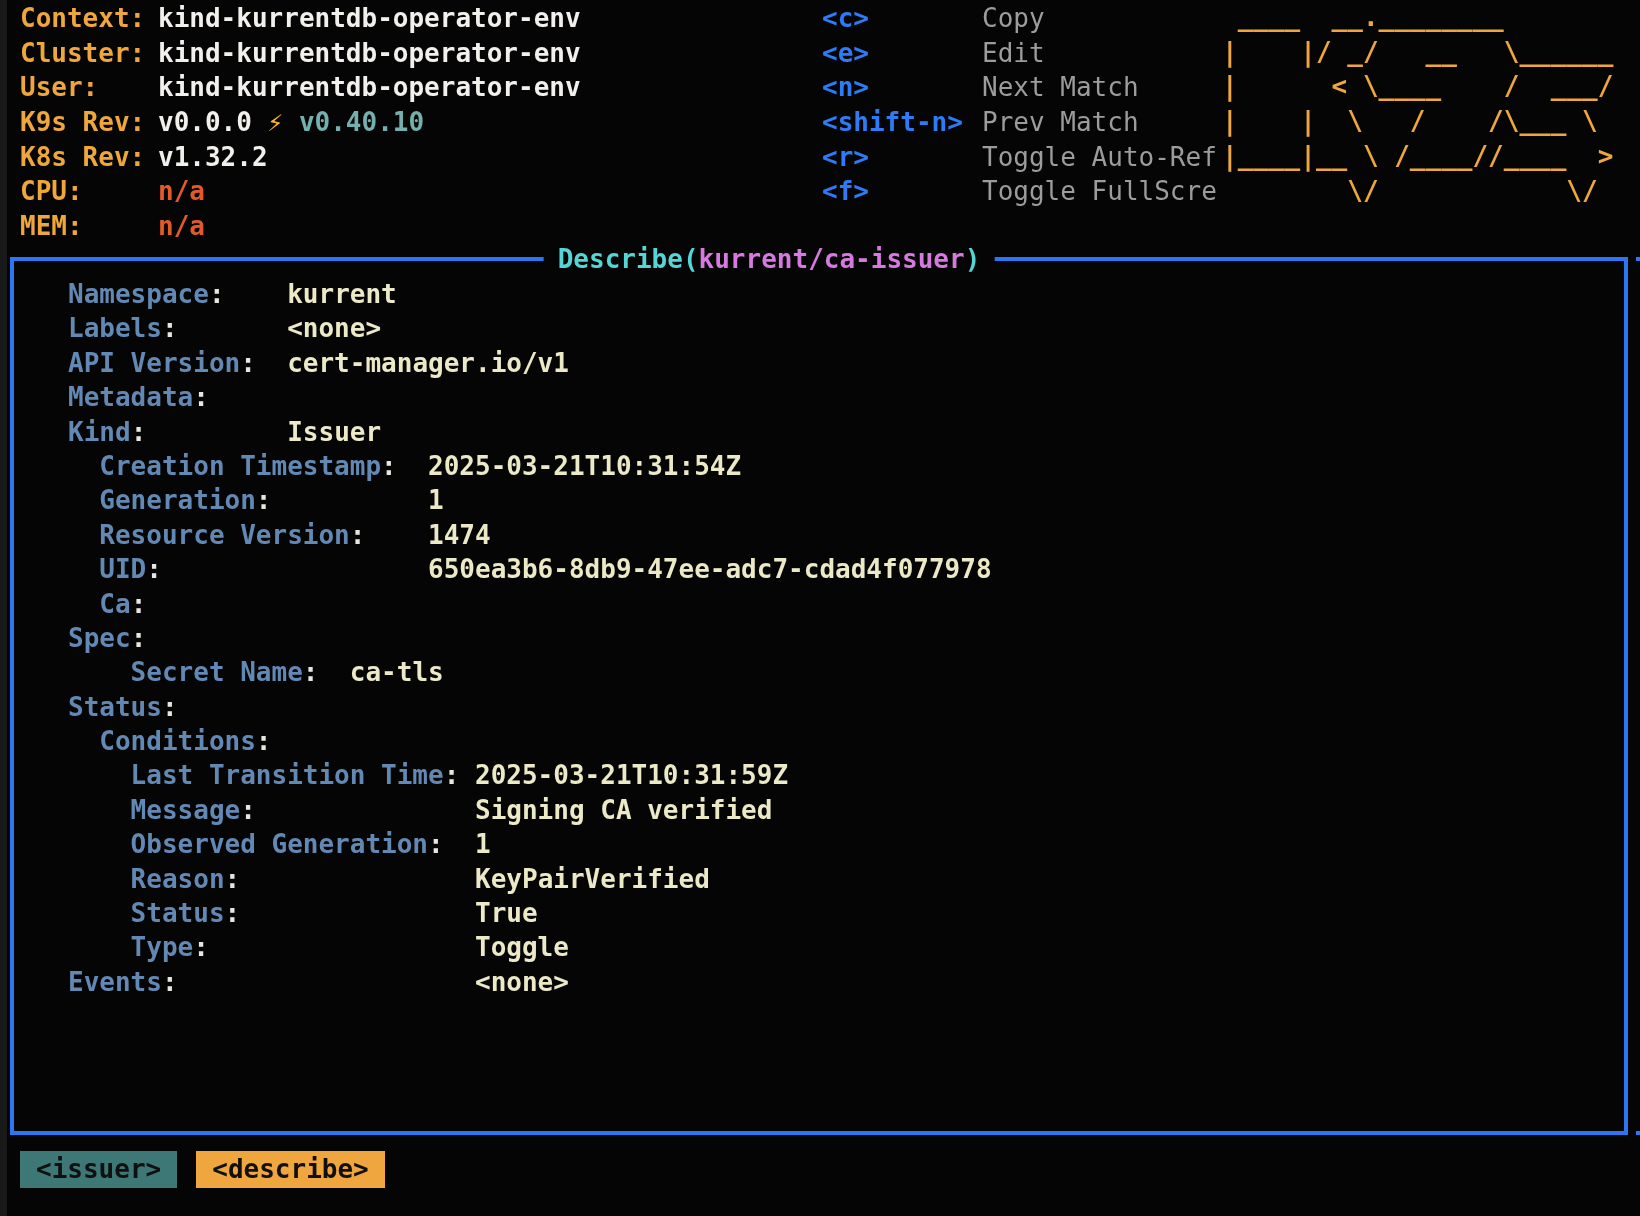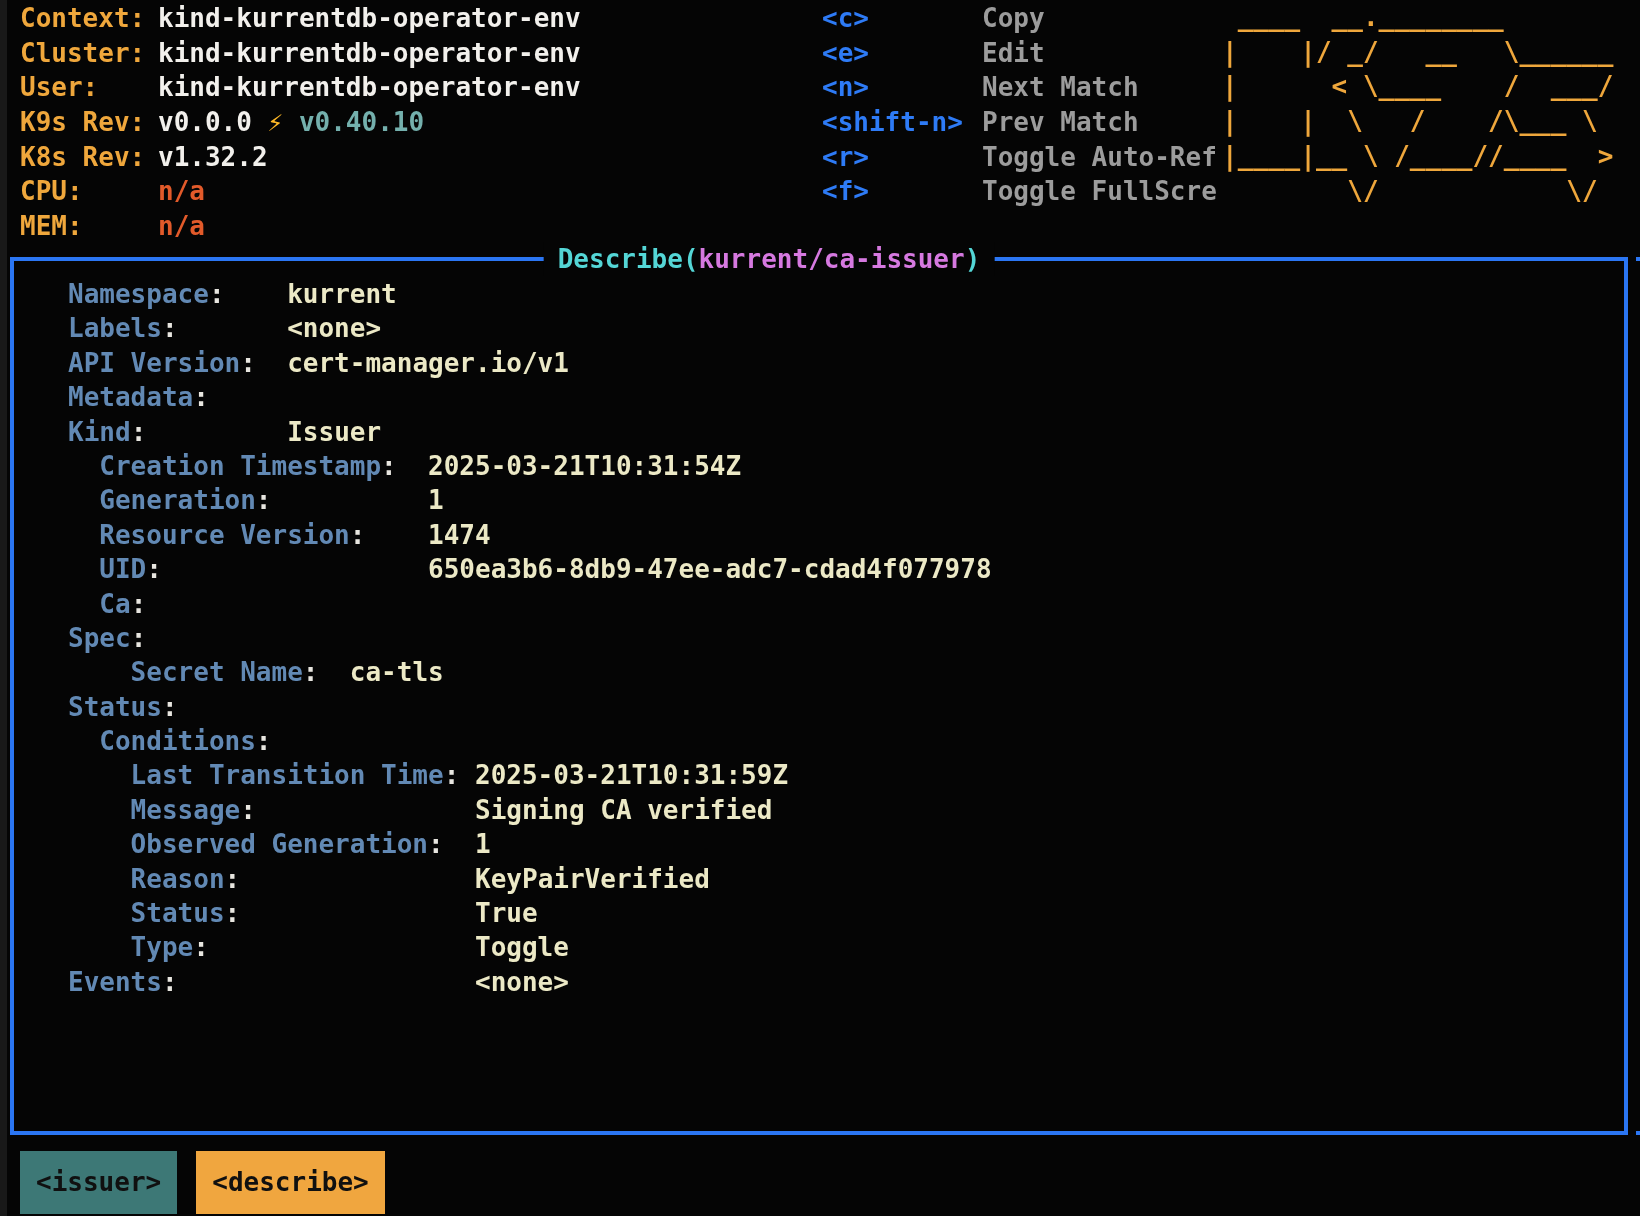--- a/index.html
+++ b/index.html
@@ -26,21 +26,21 @@
   .c-label{display:inline-block;width:138px;color:var(--label_orange);}
   .c-value{color:var(--value_white);}
   .c-na{color:var(--na_red);}
   .c-bolt{color:var(--bolt_yellow);}
   .c-upgrade{color:var(--version_teal);}
 
   
   #shortcuts{left:822px;top:1px;}
   .sc-line{height:34.7px;line-height:34.7px;white-space:pre;}
   .sc-key{display:inline-block;width:160px;color:var(--key_blue);}
-  .sc-desc{color:var(--desc_gray);font-weight:700;}
+  .sc-desc{color:var(--desc_gray);font-weight:400;}
 
   
   #logo{left:1222px;top:0;margin:0;line-height:34.7px;color:var(--logo_orange);white-space:pre;font-weight:700;}
 
   
   #panel{
     left:10px;top:257px;width:1618px;height:878px;
     box-sizing:border-box;
     border:4px solid var(--panel_border);
     background:var(--bg);
@@ -58,21 +58,21 @@
   .d-colon{color:var(--describe_colon);}
   .d-val{color:var(--describe_value);}
 
   
   .sliver{width:4px;height:4px;background:var(--panel_border);}
   #sliver-top{left:1636px;top:257px;}
   #sliver-bottom{left:1636px;top:1131px;}
 
   
   #crumbs{left:20px;top:1151px;display:flex;gap:19px;}
-  .crumb{height:37px;line-height:37px;padding:13px 16px;color:var(--crumb_text);white-space:pre;}
+  .crumb{height:37px;line-height:37px;padding:0 16px;color:var(--crumb_text);white-space:pre;}
   #crumb-issuer{background:var(--crumb_issuer);}
   #crumb-describe{background:var(--crumb_describe);}
 </style>
 </head>
 <body>
 
 <div id="edge-strip" class="abs"></div>
 
 <div id="cluster-info" class="abs">
     <div class="info-line"><span class="c-label">Context:</span><span class="c-value">kind-kurrentdb-operator-env</span></div>

